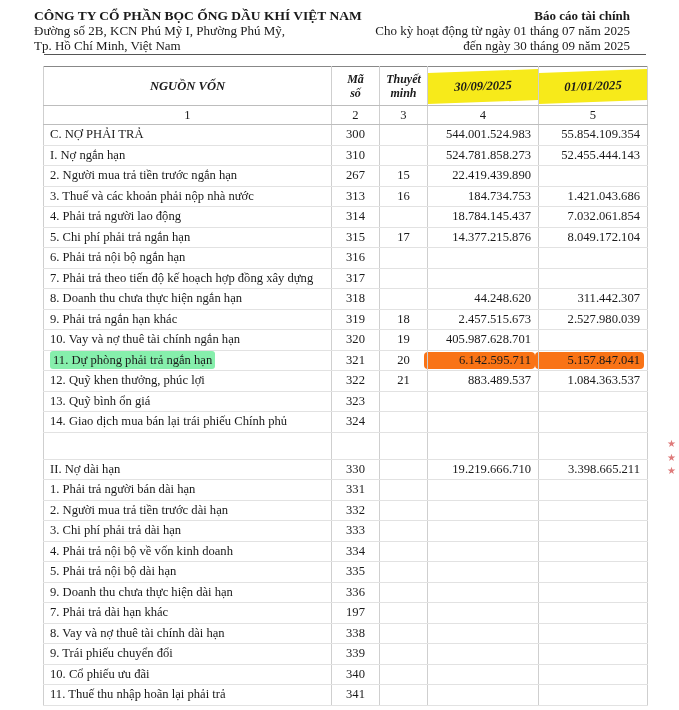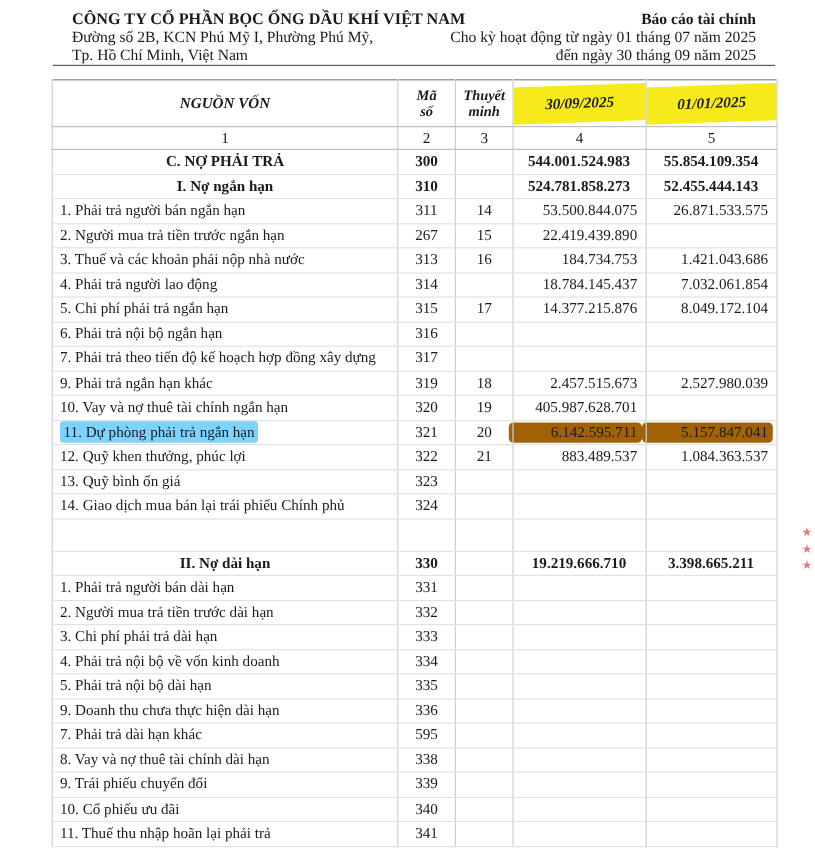--- a/index.html
+++ b/index.html
@@ -1,40 +1,40 @@
 <!DOCTYPE html>
 <html><head>
 <meta charset="utf-8">
 <style>
   html, body { margin:0; padding:0; background:#ffffff; }
   body { width:679px; height:710px; position:relative; overflow:hidden;
          font-family:"Liberation Serif", "DejaVu Serif", serif; color:#1a1a1a; }
-  .hdr-left { position:absolute; left:60px; top:8px; font-size:13px; line-height:15px; }
+  .hdr-left { position:absolute; left:34px; top:8px; font-size:13px; line-height:15px; }
   .hdr-right { position:absolute; right:49px; top:8px; text-align:right; font-size:13px; line-height:15px; }
   .company { font-weight:bold; font-size:13.5px; position:relative; display:inline-block; }
   .company::before { content:""; position:absolute; left:-4px; right:-6px; top:2px; bottom:-1px;
          background:#f7ea1a; z-index:-1; transform:skewX(-3deg); }
   .hdr-line { position:absolute; left:44px; right:33px; top:54px; border-top:1.5px solid #555; }
   .rpt-title { font-weight:bold; }
 
   table { position:absolute; left:43px; top:66px; width:604px; border-collapse:collapse;
           font-size:12.6px; table-layout:fixed; }
   col.c1 { width:288px; } col.c2 { width:48px; } col.c3 { width:48px; }
   col.c4 { width:111px; } col.c5 { width:109px; }
   th, td { border-left:1px solid #cfcfcf; border-right:1px solid #cfcfcf;
            border-bottom:1px solid #e2e2e2; padding:0 6px; height:19.5px; white-space:nowrap; }
   table { border:1.5px solid #888; }
   thead th { font-weight:bold; height:38px; border-bottom:1px solid #bdbdbd;font-style:italic; }
   tr.colnum td { text-align:center; height:18px; border-bottom:1px solid #bdbdbd; }
   td.code, td.note { text-align:center; }
   td.num { text-align:right; padding-right:7px; }
-  tr.bold td { font-weight:bold;text-align:center; }
+  tr.bold td { font-weight:normal; }
   tr.spacer td { height:26px; }
-  .hl { background:#7dd3fc; border-radius:3px; padding:2px 3px; }
-  .hl-wide { background:#a16207; display:block; margin:0 -4px 0 -10px; padding:1px 4px; border-radius:4px; }
+  .hl { background:#86efac; border-radius:3px; padding:2px 3px; }
+  .hl-wide { background:#f97316; display:block; margin:0 -4px 0 -10px; padding:1px 4px; border-radius:4px; }
   .hl-th { background:#f7ea1a; display:block; margin:-8px -6px; padding:8px 6px; transform:skewY(-2deg); }
   .stamp { position:absolute; right:2px; top:438px; width:22px; height:80px; color:#d65a5a;
            font-size:10px; line-height:11px; writing-mode:vertical-rl; opacity:0.8; }
 </style>
 </head>
 <body>
 
 <div class="hdr-left">
   <div><span class="company">CÔNG TY CỔ PHẦN BỌC ỐNG DẦU KHÍ VIỆT NAM</span></div>
   <div>Đường số 2B, KCN Phú Mỹ I, Phường Phú Mỹ,</div>
@@ -90,27 +90,20 @@
         <td class="num"><span>55.854.109.354</span></td>
       </tr>
       <tr class="bold">
         <td><span>I. Nợ ngắn hạn</span></td>
         <td class="code"><span>310</span></td>
         <td class="note"><span></span></td>
         <td class="num"><span>524.781.858.273</span></td>
         <td class="num"><span>52.455.444.143</span></td>
       </tr>
       <tr>
-        <td><span>1. Phải trả người bán ngắn hạn</span></td>
-        <td class="code"><span>311</span></td>
-        <td class="note"><span>14</span></td>
-        <td class="num"><span>53.500.844.075</span></td>
-        <td class="num"><span>26.871.533.575</span></td>
-      </tr>
-      <tr>
         <td><span>2. Người mua trả tiền trước ngắn hạn</span></td>
         <td class="code"><span>267</span></td>
         <td class="note"><span>15</span></td>
         <td class="num"><span>22.419.439.890</span></td>
         <td class="num"><span></span></td>
       </tr>
       <tr>
         <td><span>3. Thuế và các khoản phải nộp nhà nước</span></td>
         <td class="code"><span>313</span></td>
         <td class="note"><span>16</span></td>
@@ -137,20 +130,27 @@
         <td class="note"><span></span></td>
         <td class="num"><span></span></td>
         <td class="num"><span></span></td>
       </tr>
       <tr>
         <td><span>7. Phải trả theo tiến độ kế hoạch hợp đồng xây dựng</span></td>
         <td class="code"><span>317</span></td>
         <td class="note"><span></span></td>
         <td class="num"><span></span></td>
         <td class="num"><span></span></td>
+      </tr>
+      <tr>
+        <td><span>8. Doanh thu chưa thực hiện ngắn hạn</span></td>
+        <td class="code"><span>318</span></td>
+        <td class="note"><span></span></td>
+        <td class="num"><span>44.248.620</span></td>
+        <td class="num"><span>311.442.307</span></td>
       </tr>
       <tr>
         <td><span>9. Phải trả ngắn hạn khác</span></td>
         <td class="code"><span>319</span></td>
         <td class="note"><span>18</span></td>
         <td class="num"><span>2.457.515.673</span></td>
         <td class="num"><span>2.527.980.039</span></td>
       </tr>
       <tr>
         <td><span>10. Vay và nợ thuê tài chính ngắn hạn</span></td>
@@ -242,21 +242,21 @@
       </tr>
       <tr>
         <td><span>9. Doanh thu chưa thực hiện dài hạn</span></td>
         <td class="code"><span>336</span></td>
         <td class="note"><span></span></td>
         <td class="num"><span></span></td>
         <td class="num"><span></span></td>
       </tr>
       <tr>
         <td><span>7. Phải trả dài hạn khác</span></td>
-        <td class="code"><span>595</span></td>
+        <td class="code"><span>197</span></td>
         <td class="note"><span></span></td>
         <td class="num"><span></span></td>
         <td class="num"><span></span></td>
       </tr>
       <tr>
         <td><span>8. Vay và nợ thuê tài chính dài hạn</span></td>
         <td class="code"><span>338</span></td>
         <td class="note"><span></span></td>
         <td class="num"><span></span></td>
         <td class="num"><span></span></td>

